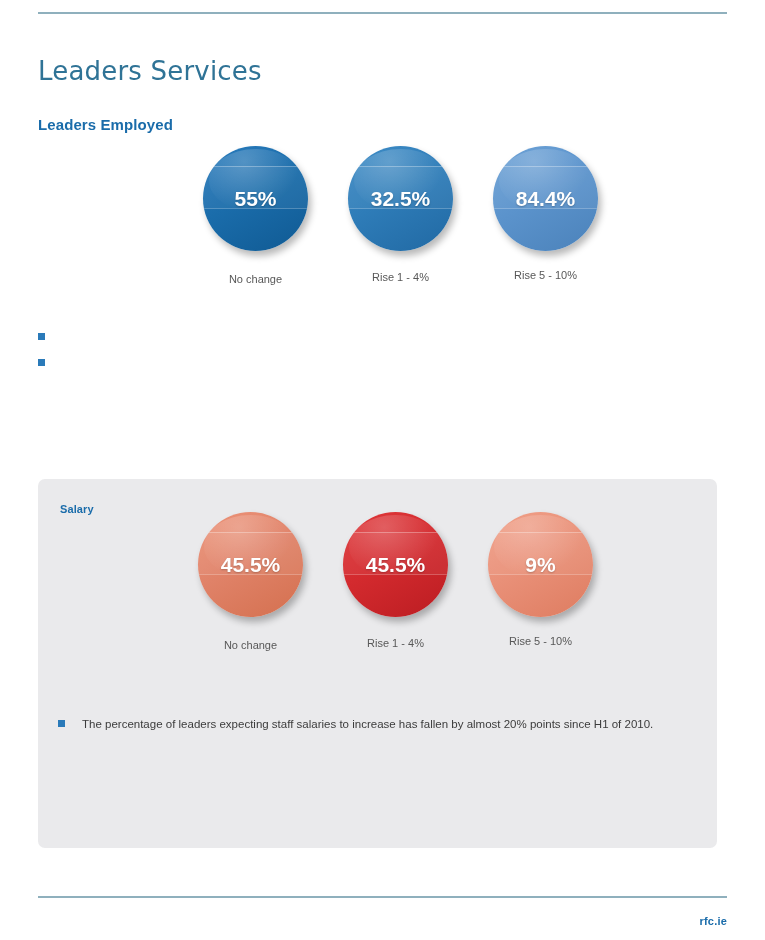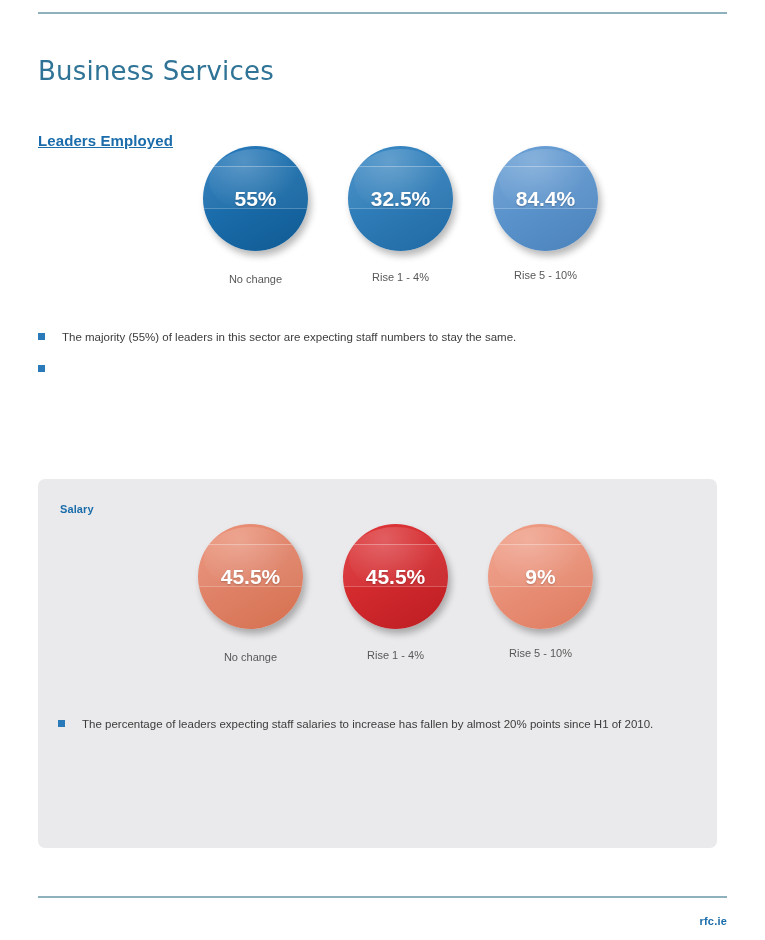--- a/index.html
+++ b/index.html
@@ -24,21 +24,21 @@
     position:absolute;left:38px;top:56px;
     font-size:26px;font-weight:400;letter-spacing:.2px;
     color:#2f7396;
     font-family:"DejaVu Sans","Liberation Sans",sans-serif;
   }
 
   .section-title{
     font-size:15px;font-weight:bold;color:#1a6caa;
     letter-spacing:.1px;
   }
-  #leaders-title{position:absolute;left:38px;top:132px;text-decoration:underline;}
+  #leaders-title{position:absolute;left:38px;top:116px;}
 
   
   .bubble-row{
     position:absolute;display:flex;align-items:flex-start;
   }
   .bubble-cell{
     display:flex;flex-direction:column;align-items:center;
   }
   .bubble{
     position:relative;
@@ -70,21 +70,21 @@
     color:#585858;font-size:11px;white-space:nowrap;
   }
 
   
   #leaders-row{left:38px;top:146px;width:689px;}
   #leaders-row .bubble-cell{width:145px;}
   #leaders-row .bubble{width:105px;height:105px;}
   #leaders-row .bubble-value{font-size:21px;}
 
   
-  #salary-row{left:38px;top:524px;width:679px;}
+  #salary-row{left:38px;top:512px;width:679px;}
   #salary-row .bubble-cell{width:145px;}
   #salary-row .bubble{width:105px;height:105px;}
   #salary-row .bubble-value{font-size:21px;}
 
   
   .notes{position:absolute;}
   .note{
     display:flex;align-items:flex-start;
     font-size:11.5px;line-height:1.35;color:#3c3c3c;
     margin-bottom:16px;
@@ -112,21 +112,21 @@
     letter-spacing:.2px;
   }
 </style>
 </head>
 <body>
 
 <div class="page">
 
   <div class="rule top"></div>
 
-  <div class="page-title">Business Services</div>
+  <div class="page-title">Leaders Services</div>
 
   <div class="section-title" id="leaders-title">Leaders Employed</div>
 
   <div class="bubble-row" id="leaders-row">
 
     <div class="bubble-cell" style="margin-left:145px;">
       <div class="bubble" style="background:linear-gradient(150deg,#2a7cbd 0%,#1a6caa 46%,#105a93 100%);">
         <span class="band b2"></span>
         <span class="band b1"></span>
         <span class="band b3"></span>
@@ -156,21 +156,20 @@
         <span class="bubble-value">84.4%</span>
       </div>
       <div class="bubble-label" style="margin-top:18px;">Rise 5 - 10%</div>
     </div>
 
   </div>
 
   <div class="notes" id="leaders-notes">
     <div class="note">
       <span class="marker"></span>
-      <span class="note-text">The majority (55%) of leaders in this sector are expecting staff numbers to stay the same.</span>
     </div>
     <div class="note">
       <span class="marker"></span>
     </div>
   </div>
 
   <div class="panel"></div>
 
   <div class="section-title" id="salary-title">Salary</div>
 

